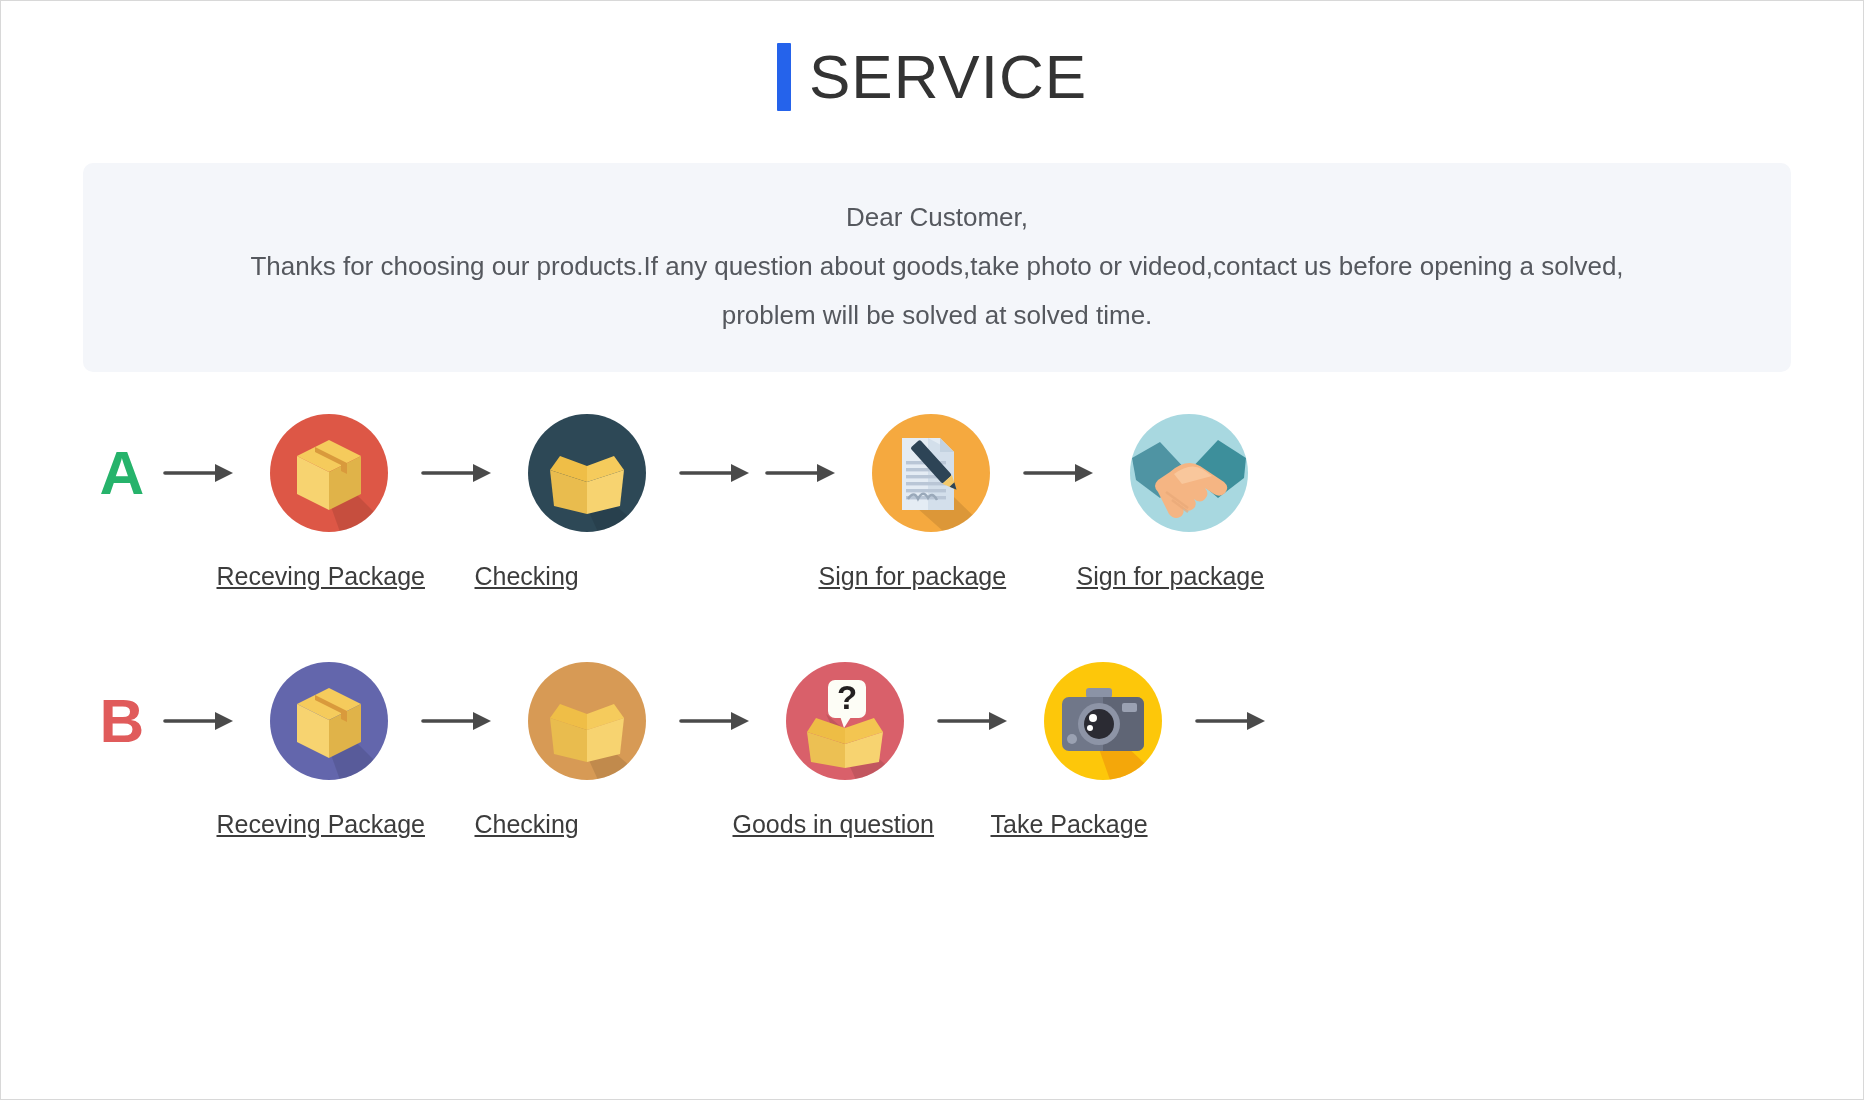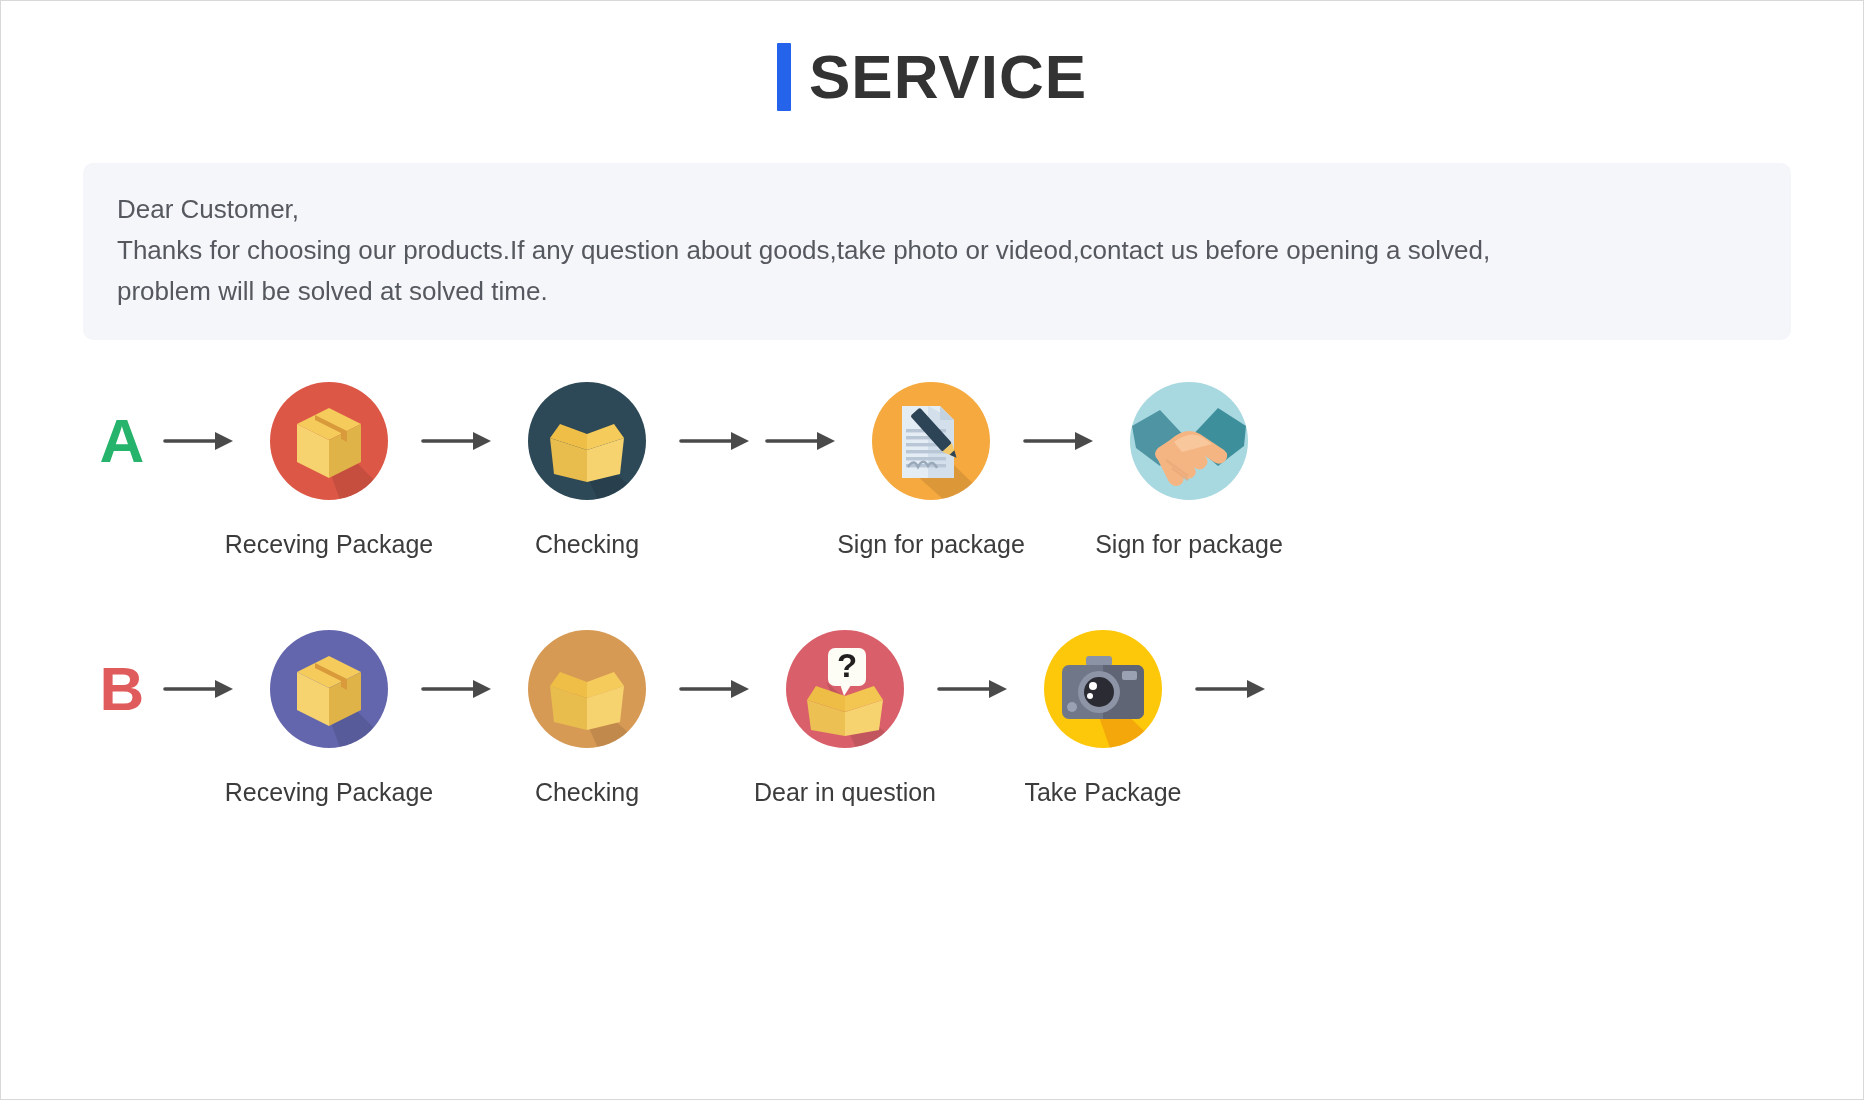--- a/index.html
+++ b/index.html
@@ -24,40 +24,41 @@
     gap:18px;
     margin-top:42px;
   }
   .title-bar{
     width:14px;height:68px;border-radius:1px;
     background:#2563eb;
     flex:0 0 auto;
   }
   .title-text{
     font-size:62px;
-    font-weight:bold;
+    font-weight:normal;
     color:#333333;
     letter-spacing:1px;
     line-height:1;
   }
 
   
   .notice{
     margin:52px 72px 0 82px;
     background:#f4f6fa;
     border-radius:10px;
     padding:26px 34px 28px 34px;
     box-sizing:border-box;
   }
   .notice p{
-    margin:0;
+    margin:8px;
     color:#55585e;
     font-size:26px;
     line-height:1.58;
     white-space:nowrap;
+    text-align:center;
   }
 
   
   .flow{
     display:flex;
     align-items:flex-start;
     padding:0 66px 0 86px;
     box-sizing:border-box;
   }
   .flow.row-a{margin-top:42px;}
@@ -92,23 +93,23 @@
   .circle{
     width:118px;height:118px;border-radius:50%;
     position:relative;overflow:hidden;
     flex:0 0 auto;
   }
   .circle svg{position:absolute;top:0;left:0;}
   .step-label{
     margin-top:26px;
     font-size:25px;
     color:#3c3c3c;
-    text-align:center;
     line-height:1.45;
     width:225px;
+    text-decoration:underline;
   }
   .step.wide .step-label{width:270px;}
 </style>
 </head>
 <body>
 
 <div class="page">
 
   <div class="title-wrap">
     <div class="title-bar"></div>
@@ -264,21 +265,21 @@
               <path d="M40 52 L118 118 L70 118 Z" fill="#000" opacity="0.10"></path>
               <rect x="42" y="18" width="38" height="38" rx="7" fill="#fdfdf6"></rect>
               <path d="M54 54 L58 66 L65 55 Z" fill="#fdfdf6"></path>
               <text x="61" y="47" font-family="Liberation Sans, sans-serif" font-size="33" font-weight="bold" fill="#231f20" text-anchor="middle">?</text>
               <path d="M59 66 L88 56 L97 70 L59 82 Z" fill="#f3c551"></path>
               <path d="M59 66 L30 56 L21 70 L59 82 Z" fill="#eebd45"></path>
               <path d="M59 82 L97 70 L93 100 L59 106 Z" fill="#f7d370"></path>
               <path d="M59 82 L21 70 L25 100 L59 106 Z" fill="#ecc053"></path>
             </svg>
           </div>
-          <div class="step-label">Dear in question</div>
+          <div class="step-label">Goods in question</div>
         </div>
         <div class="arrow">
           <svg width="74" height="24" viewBox="0 0 74 24">
             <path d="M2 12 H58" stroke="#4a4a4a" stroke-width="3.6" stroke-linecap="round" fill="none"></path>
             <path d="M52 3 L70 12 L52 21 Z" fill="#4a4a4a"></path>
           </svg>
         </div>
         <div class="step">
           <div class="circle" style="background: rgb(253, 199, 10);">
             <svg width="118" height="118" viewBox="0 0 118 118">

